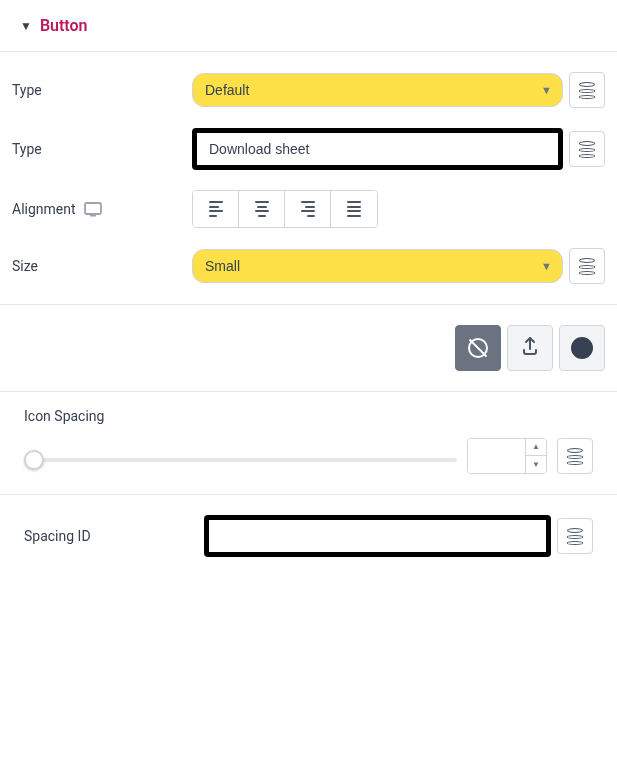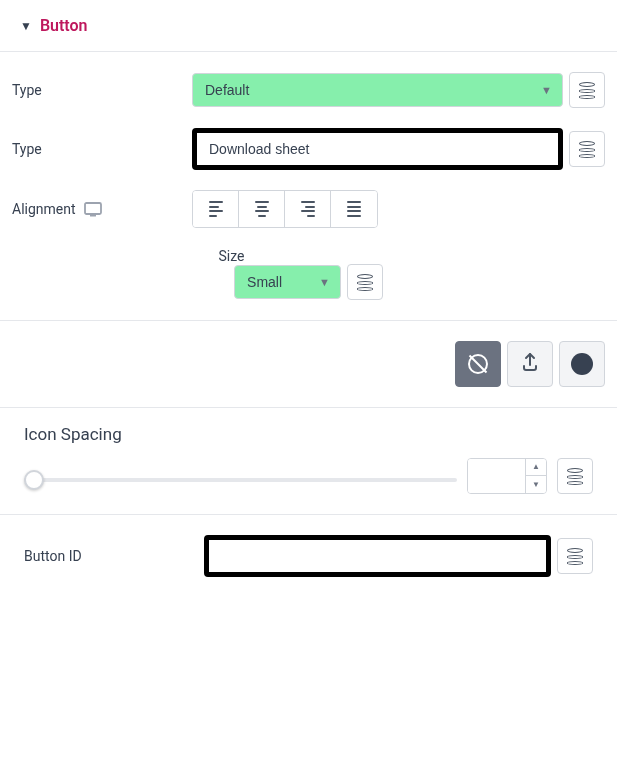--- a/index.html
+++ b/index.html
@@ -65,22 +65,22 @@
       display: flex;
       align-items: center;
       gap: 6px;
     }
 
     
     .select-wrapper {
       display: flex;
       align-items: center;
       border: 1px solid #d1d5db;
-      border-radius: 4px;
-      background: #86efac;
+      border-radius: 12px;
+      background: #fde047;
       overflow: hidden;
       flex: 1;
       justify-content: center;
     }
 
     .select-field {
       flex: 1;
       padding: 8px 12px;
       font-size: 14px;
       color: #374151;
@@ -195,21 +195,21 @@
       color: white;
     }
 
     
     .icon-spacing-section {
       padding: 16px 24px 20px;
       border-bottom: 1px solid #e5e7eb;
     }
 
     .icon-spacing-label {
-      font-size: 17px;
+      font-size: 14px;
       color: #374151;
       margin-bottom: 14px;
     }
 
     .slider-row {
       display: flex;
       align-items: center;
       gap: 10px;
     }
 
@@ -436,21 +436,21 @@
               <span style="width:14px;"></span>
               <span style="width:14px;"></span>
               <span style="width:14px;"></span>
               <span style="width:14px;"></span>
             </span>
           </button>
         </div>
       </div>
     </div>
 
-    <div class="form-row" style="margin-bottom:0;flex-direction:column;">
+    <div class="form-row" style="margin-bottom:0;">
       <div class="form-label">Size</div>
       <div class="form-control">
         <div class="select-wrapper">
           <select class="select-field">
             <option>Small</option>
             <option>Medium</option>
             <option>Large</option>
           </select>
           <span class="select-arrow">▼</span>
         </div>
@@ -509,21 +509,21 @@
           <span></span>
           <span></span>
           <span></span>
         </span>
       </button>
     </div>
   </div>
 
   <div class="button-id-section">
     <div class="button-id-row">
-      <div class="form-label">Button ID</div>
+      <div class="form-label">Spacing ID</div>
       <div class="form-control">
         <input type="text" class="text-input" value="" placeholder="" style="">
         <button class="db-icon-btn">
           <span class="db-icon">
             <span></span>
             <span></span>
             <span></span>
           </span>
         </button>
       </div>

